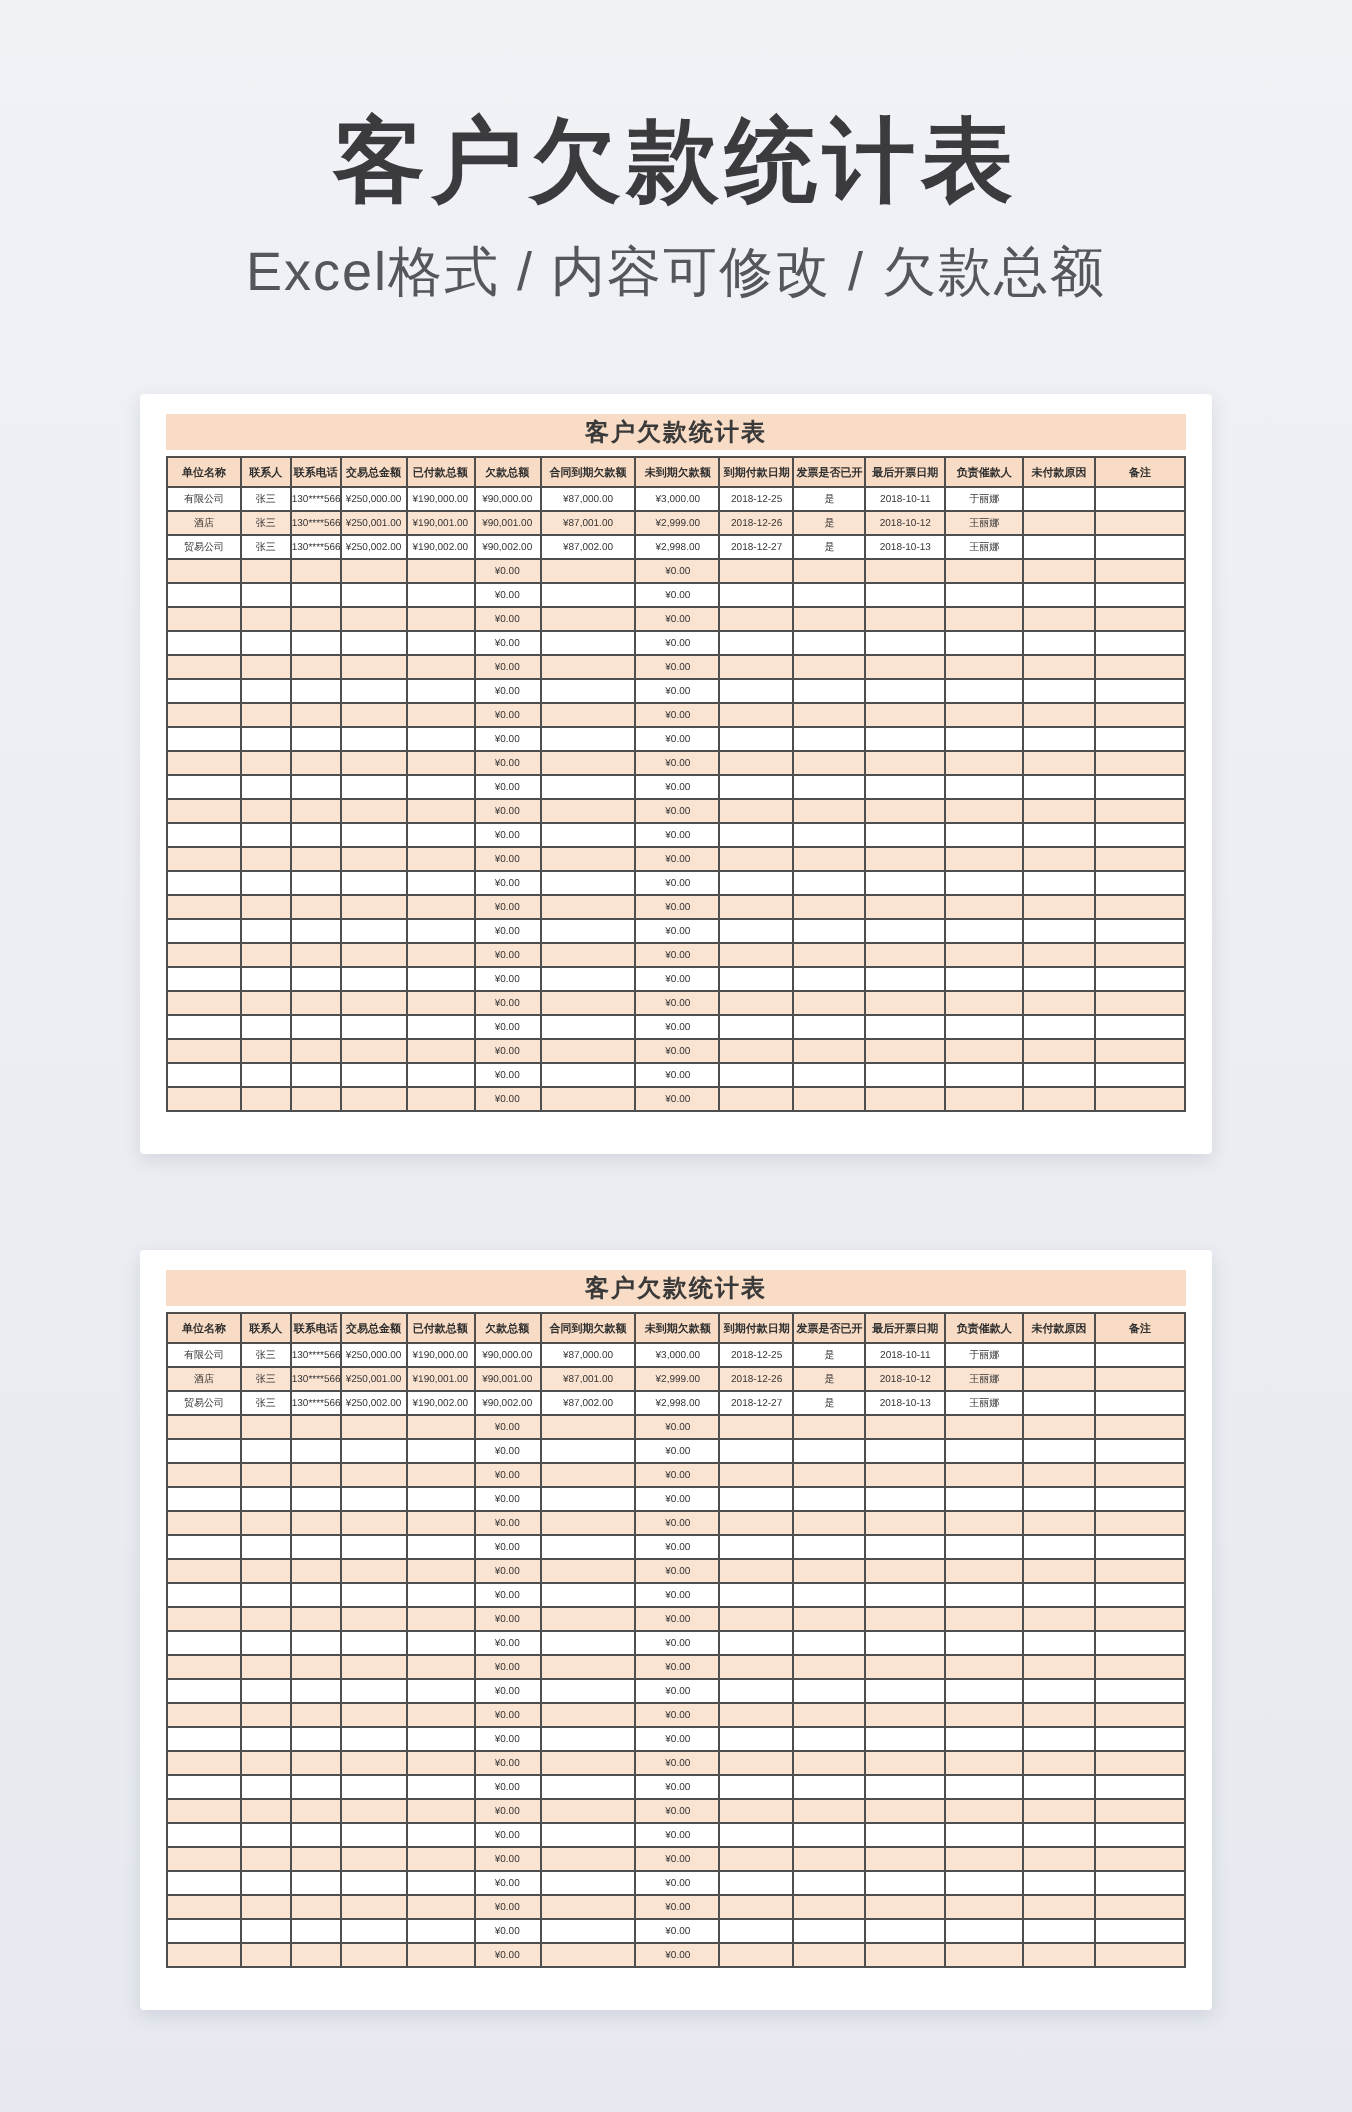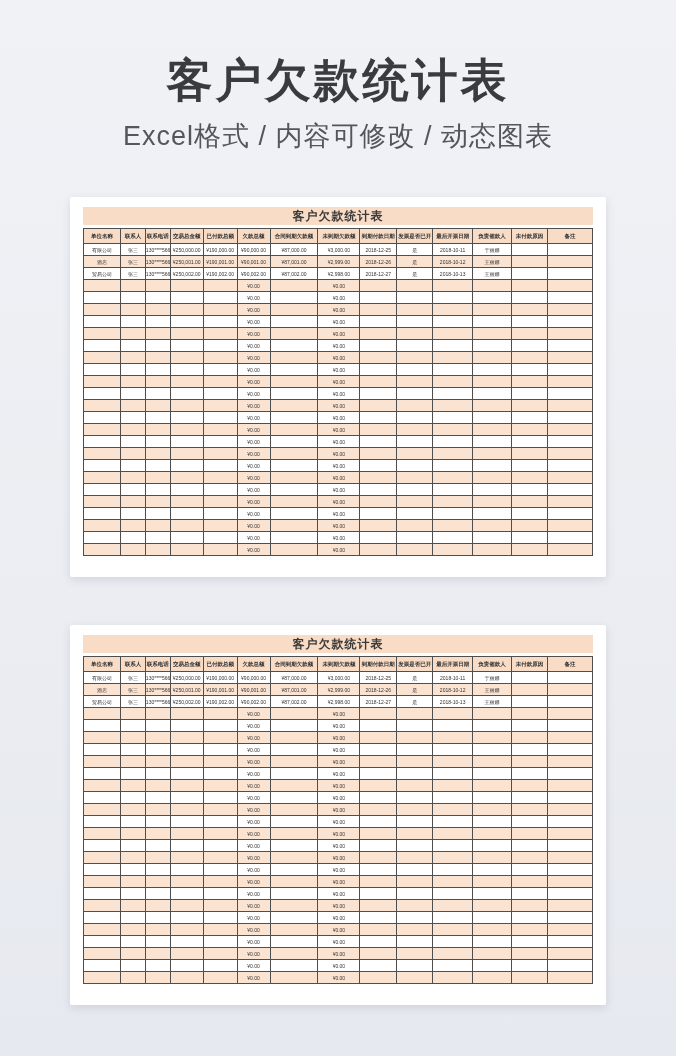--- a/index.html
+++ b/index.html
@@ -57,21 +57,21 @@
     overflow: hidden; white-space: nowrap;
     background: #ffffff;
   }
   table.sheet-table tbody tr:nth-child(even) td { background: #fbe3d2; }
 </style>
 </head>
 <body>
 
 <div class="hero">
   <h1>客户欠款统计表</h1>
-  <div class="subtitle">Excel格式 / 内容可修改 / 动态图表</div>
+  <div class="subtitle">Excel格式 / 内容可修改 / 欠款总额</div>
 </div>
 
 <div id="cards">
   <div class="card">
     <div class="sheet-title">客户欠款统计表</div>
     <table class="sheet-table">
       <colgroup>
           <col style="width: 7.2549%;">
           <col style="width: 4.90196%;">
           <col style="width: 4.90196%;">

